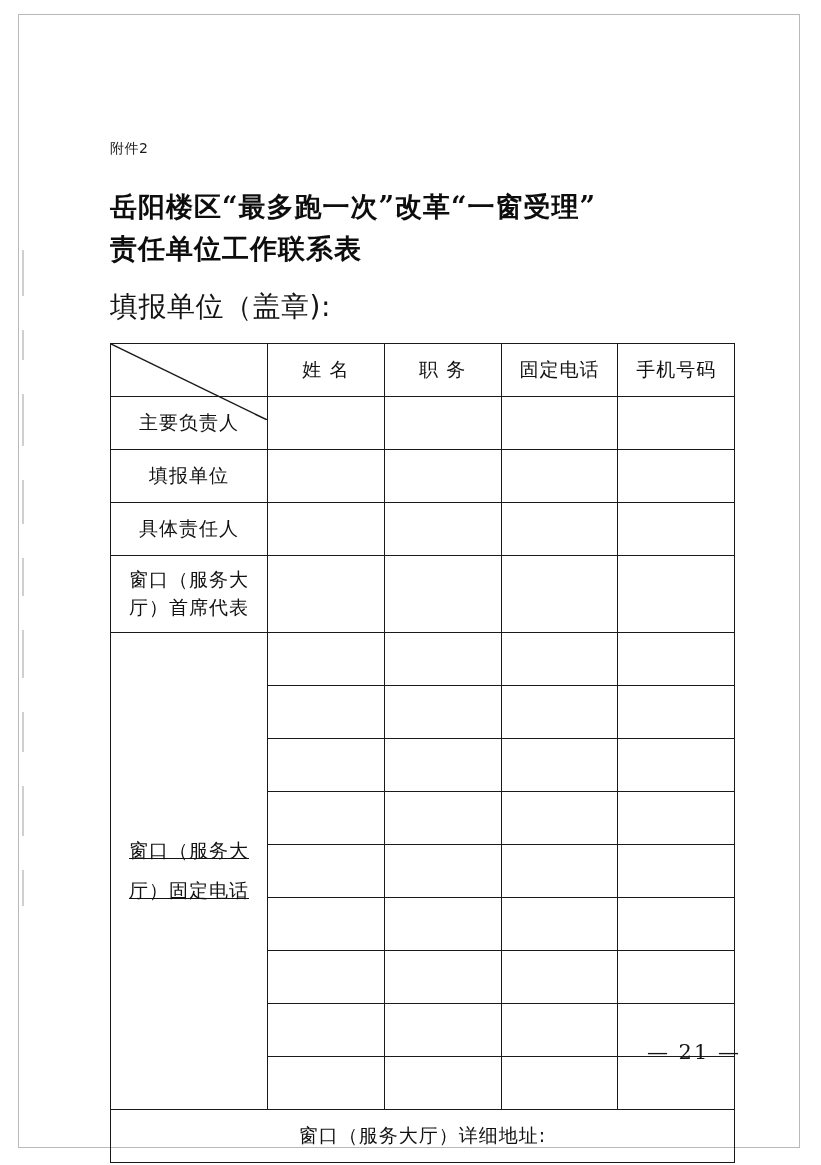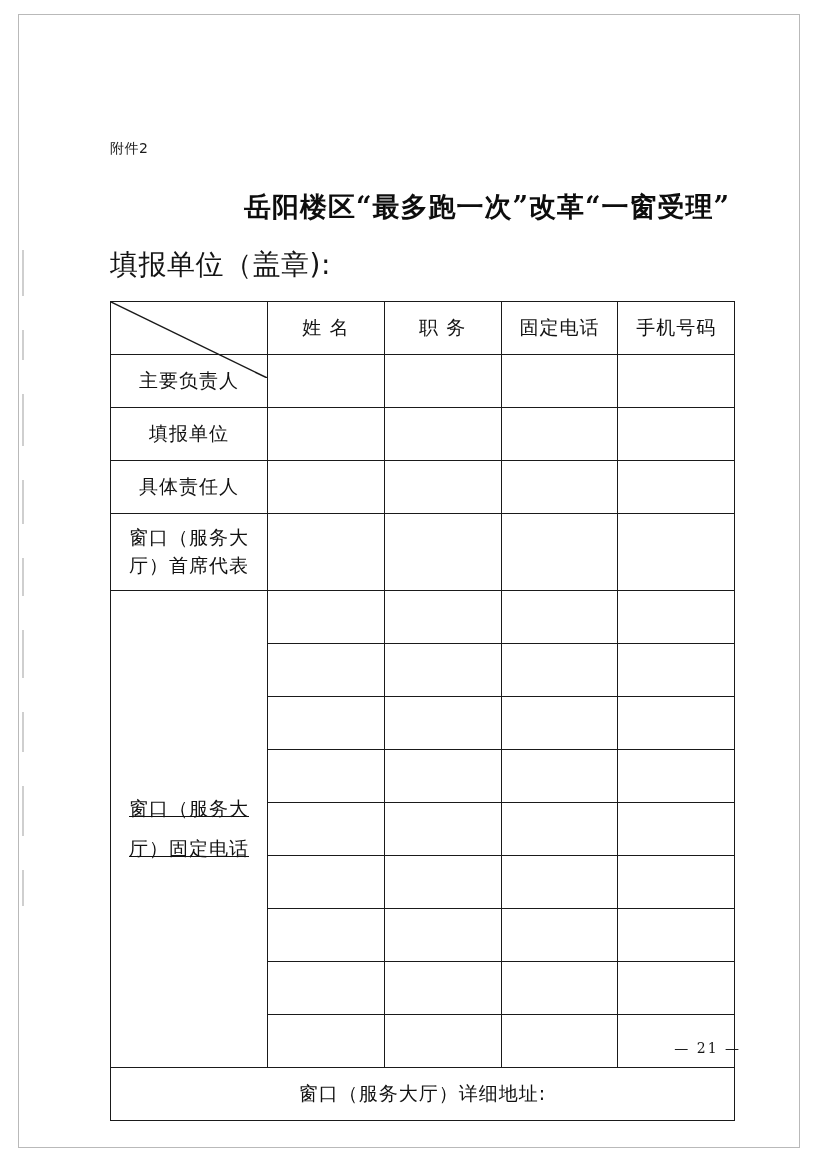--- a/index.html
+++ b/index.html
@@ -51,21 +51,21 @@
 
   .attachment-label {
     font-size: 14px;
     letter-spacing: 0.5px;
     font-family: "DejaVu Sans", "Liberation Sans", sans-serif;
     color: #1b1b1b;
     margin-bottom: 28px;
   }
 
   .doc-title {
-    text-align: right;
+    text-align: left;
     font-family: "DejaVu Serif", "Liberation Serif", serif;
     font-weight: bold;
     font-size: 27px;
     line-height: 1.55;
     color: #0d0d0d;
     letter-spacing: 1px;
     margin: 0 0 10px 0;
     padding-right: 10px;
   }
   .doc-title .line2 {
@@ -135,21 +135,21 @@
     text-align: left;
     padding-left: 10px;
     font-size: 19px;
     letter-spacing: 1px;
   }
 
   .page-number {
     position: absolute;
     right: 80px;
     top: 1040px;
-    font-size: 14px;
+    font-size: 21px;
     font-family: "DejaVu Serif", "Liberation Serif", serif;
     color: #151515;
     letter-spacing: 2px;
   }
 </style>
 </head>
 <body>
 
 <div class="page-frame"></div>
 
@@ -164,20 +164,21 @@
   <span style="height:50px"></span>
   <span style="height:36px"></span>
 </div>
 
 <div class="content">
 
   <div class="attachment-label">附件2</div>
 
   <h1 class="doc-title">
     <span class="line1">岳阳楼区“最多跑一次”改革“一窗受理”</span>
+    <span class="line2">责任单位工作联系表</span>
   </h1>
 
   <div class="fill-unit">填报单位（盖章):</div>
 
   <table class="form">
     <tbody>
       <tr>
         <td class="hdr-corner">
           <svg class="diag" viewBox="0 0 148 72" preserveAspectRatio="none">
             <line x1="0" y1="0" x2="148" y2="72" stroke="#1a1a1a" stroke-width="1.4"></line>

